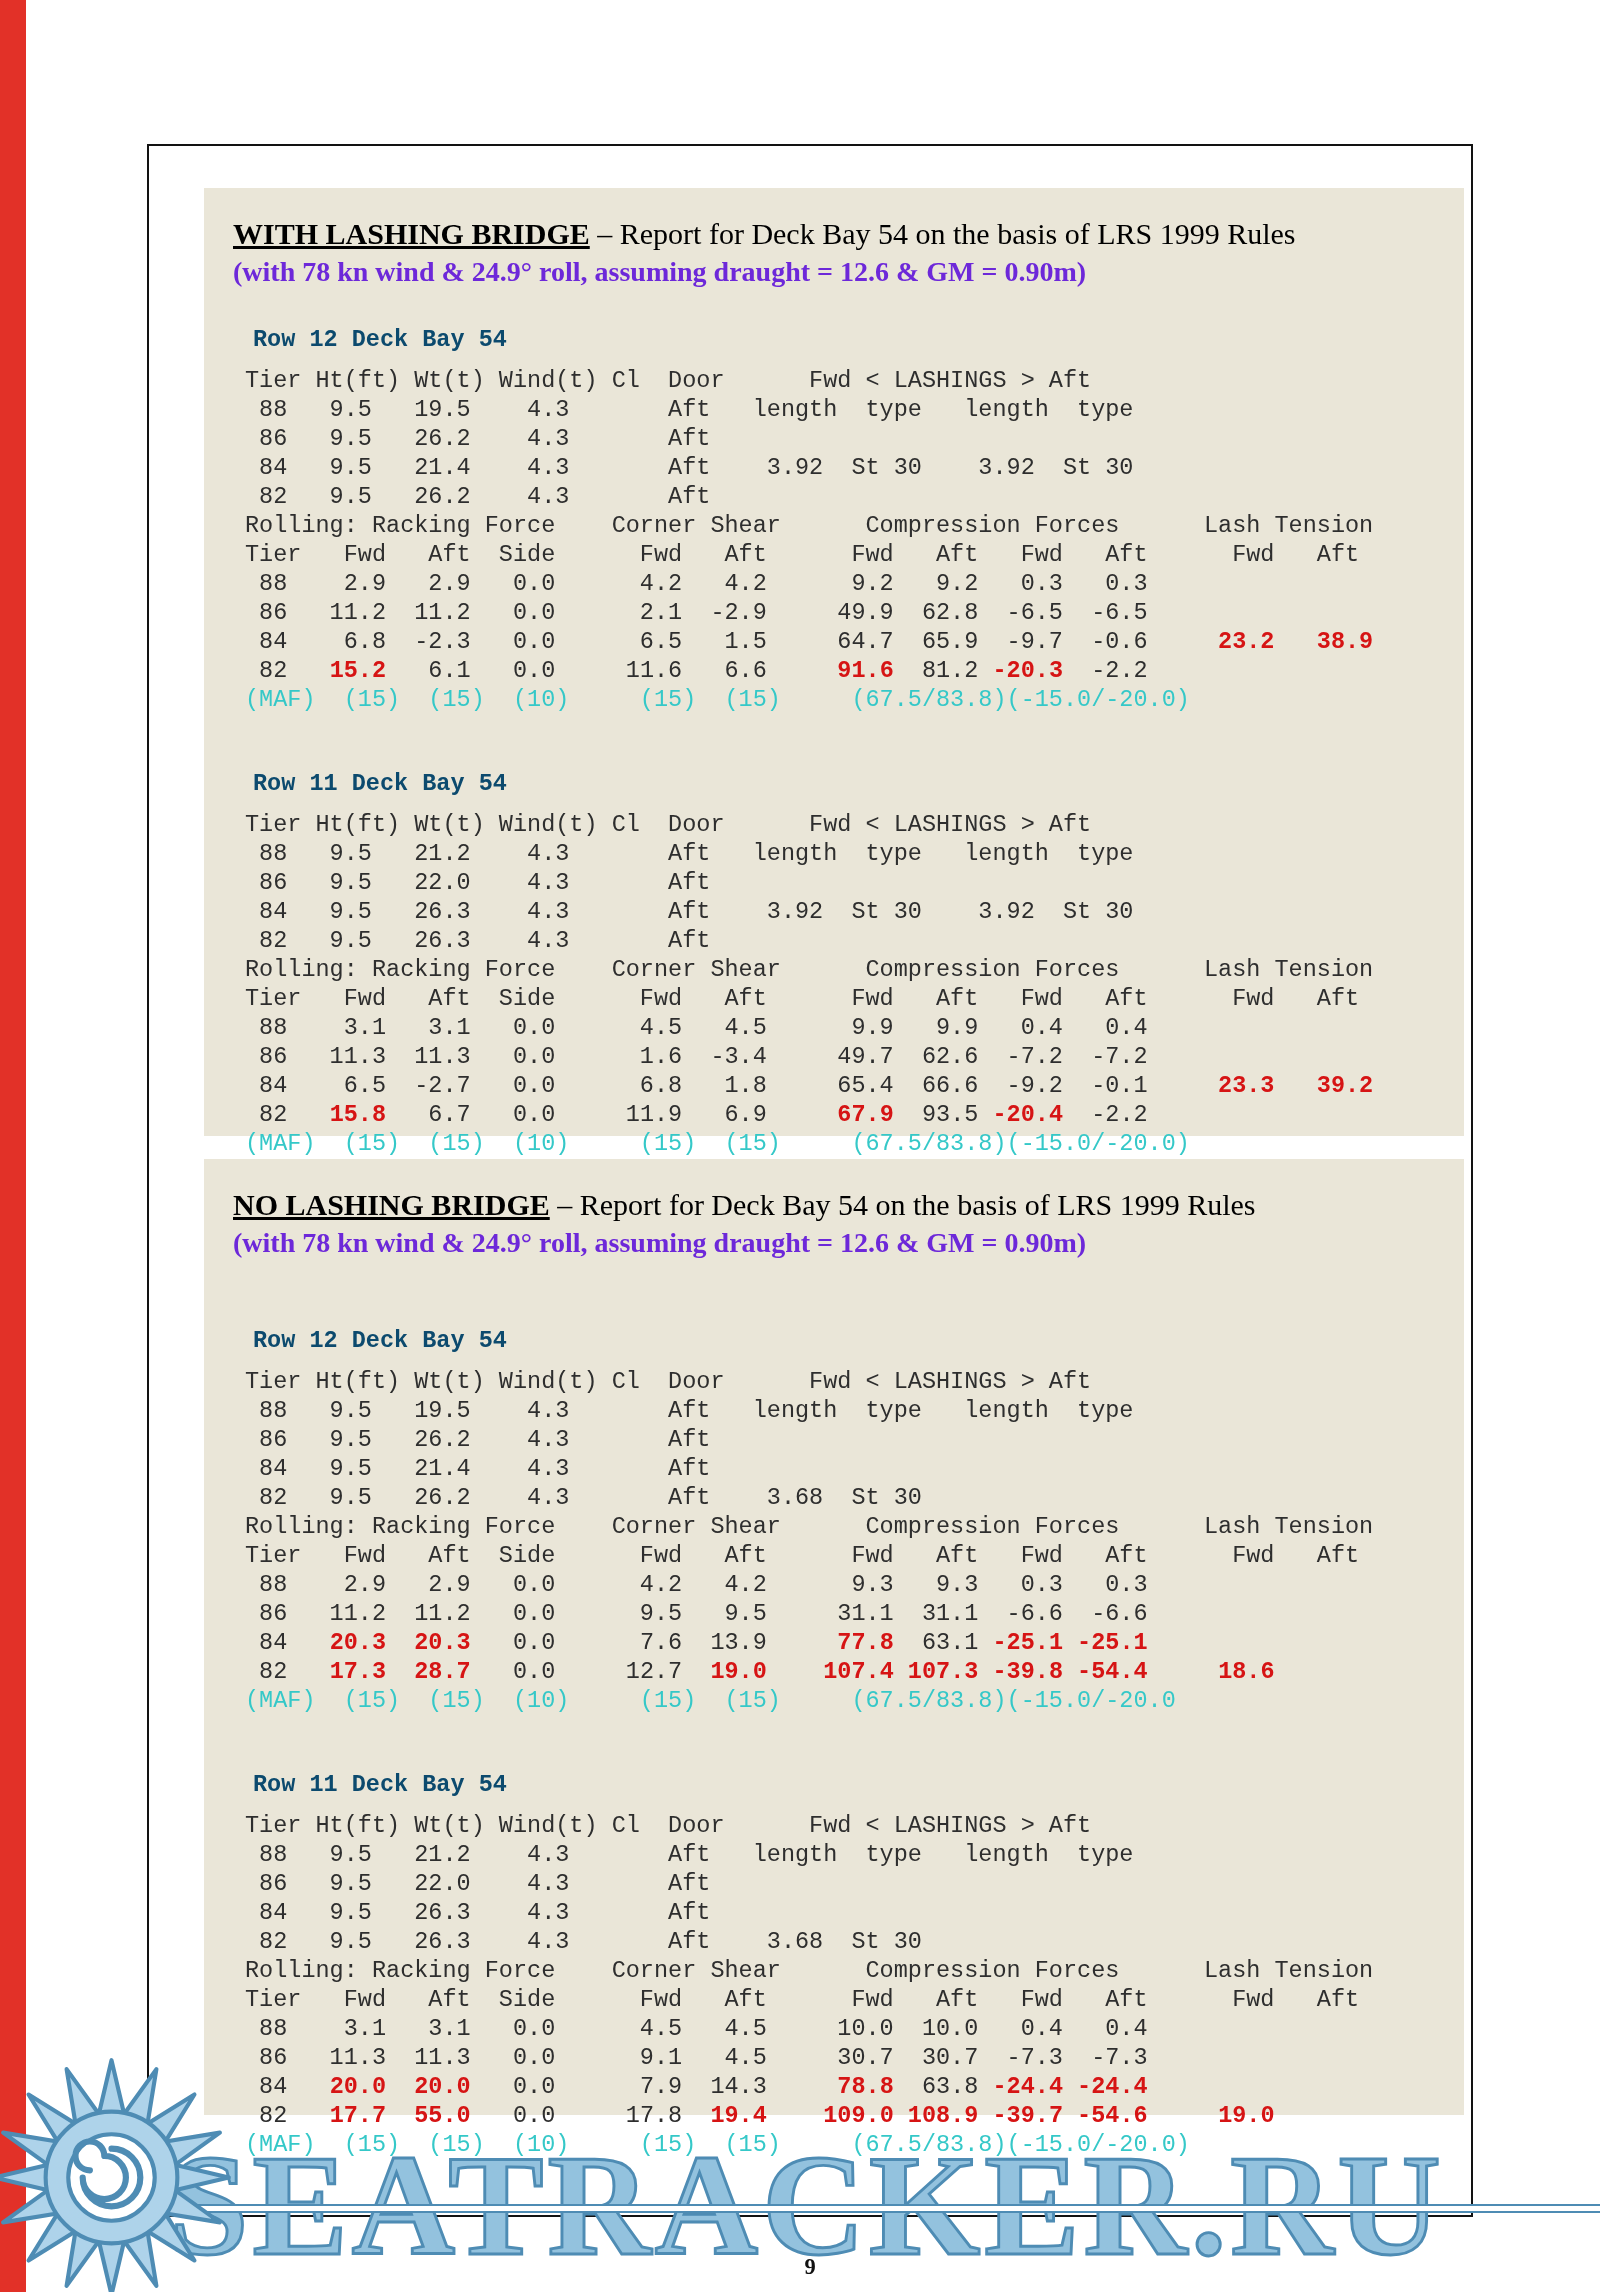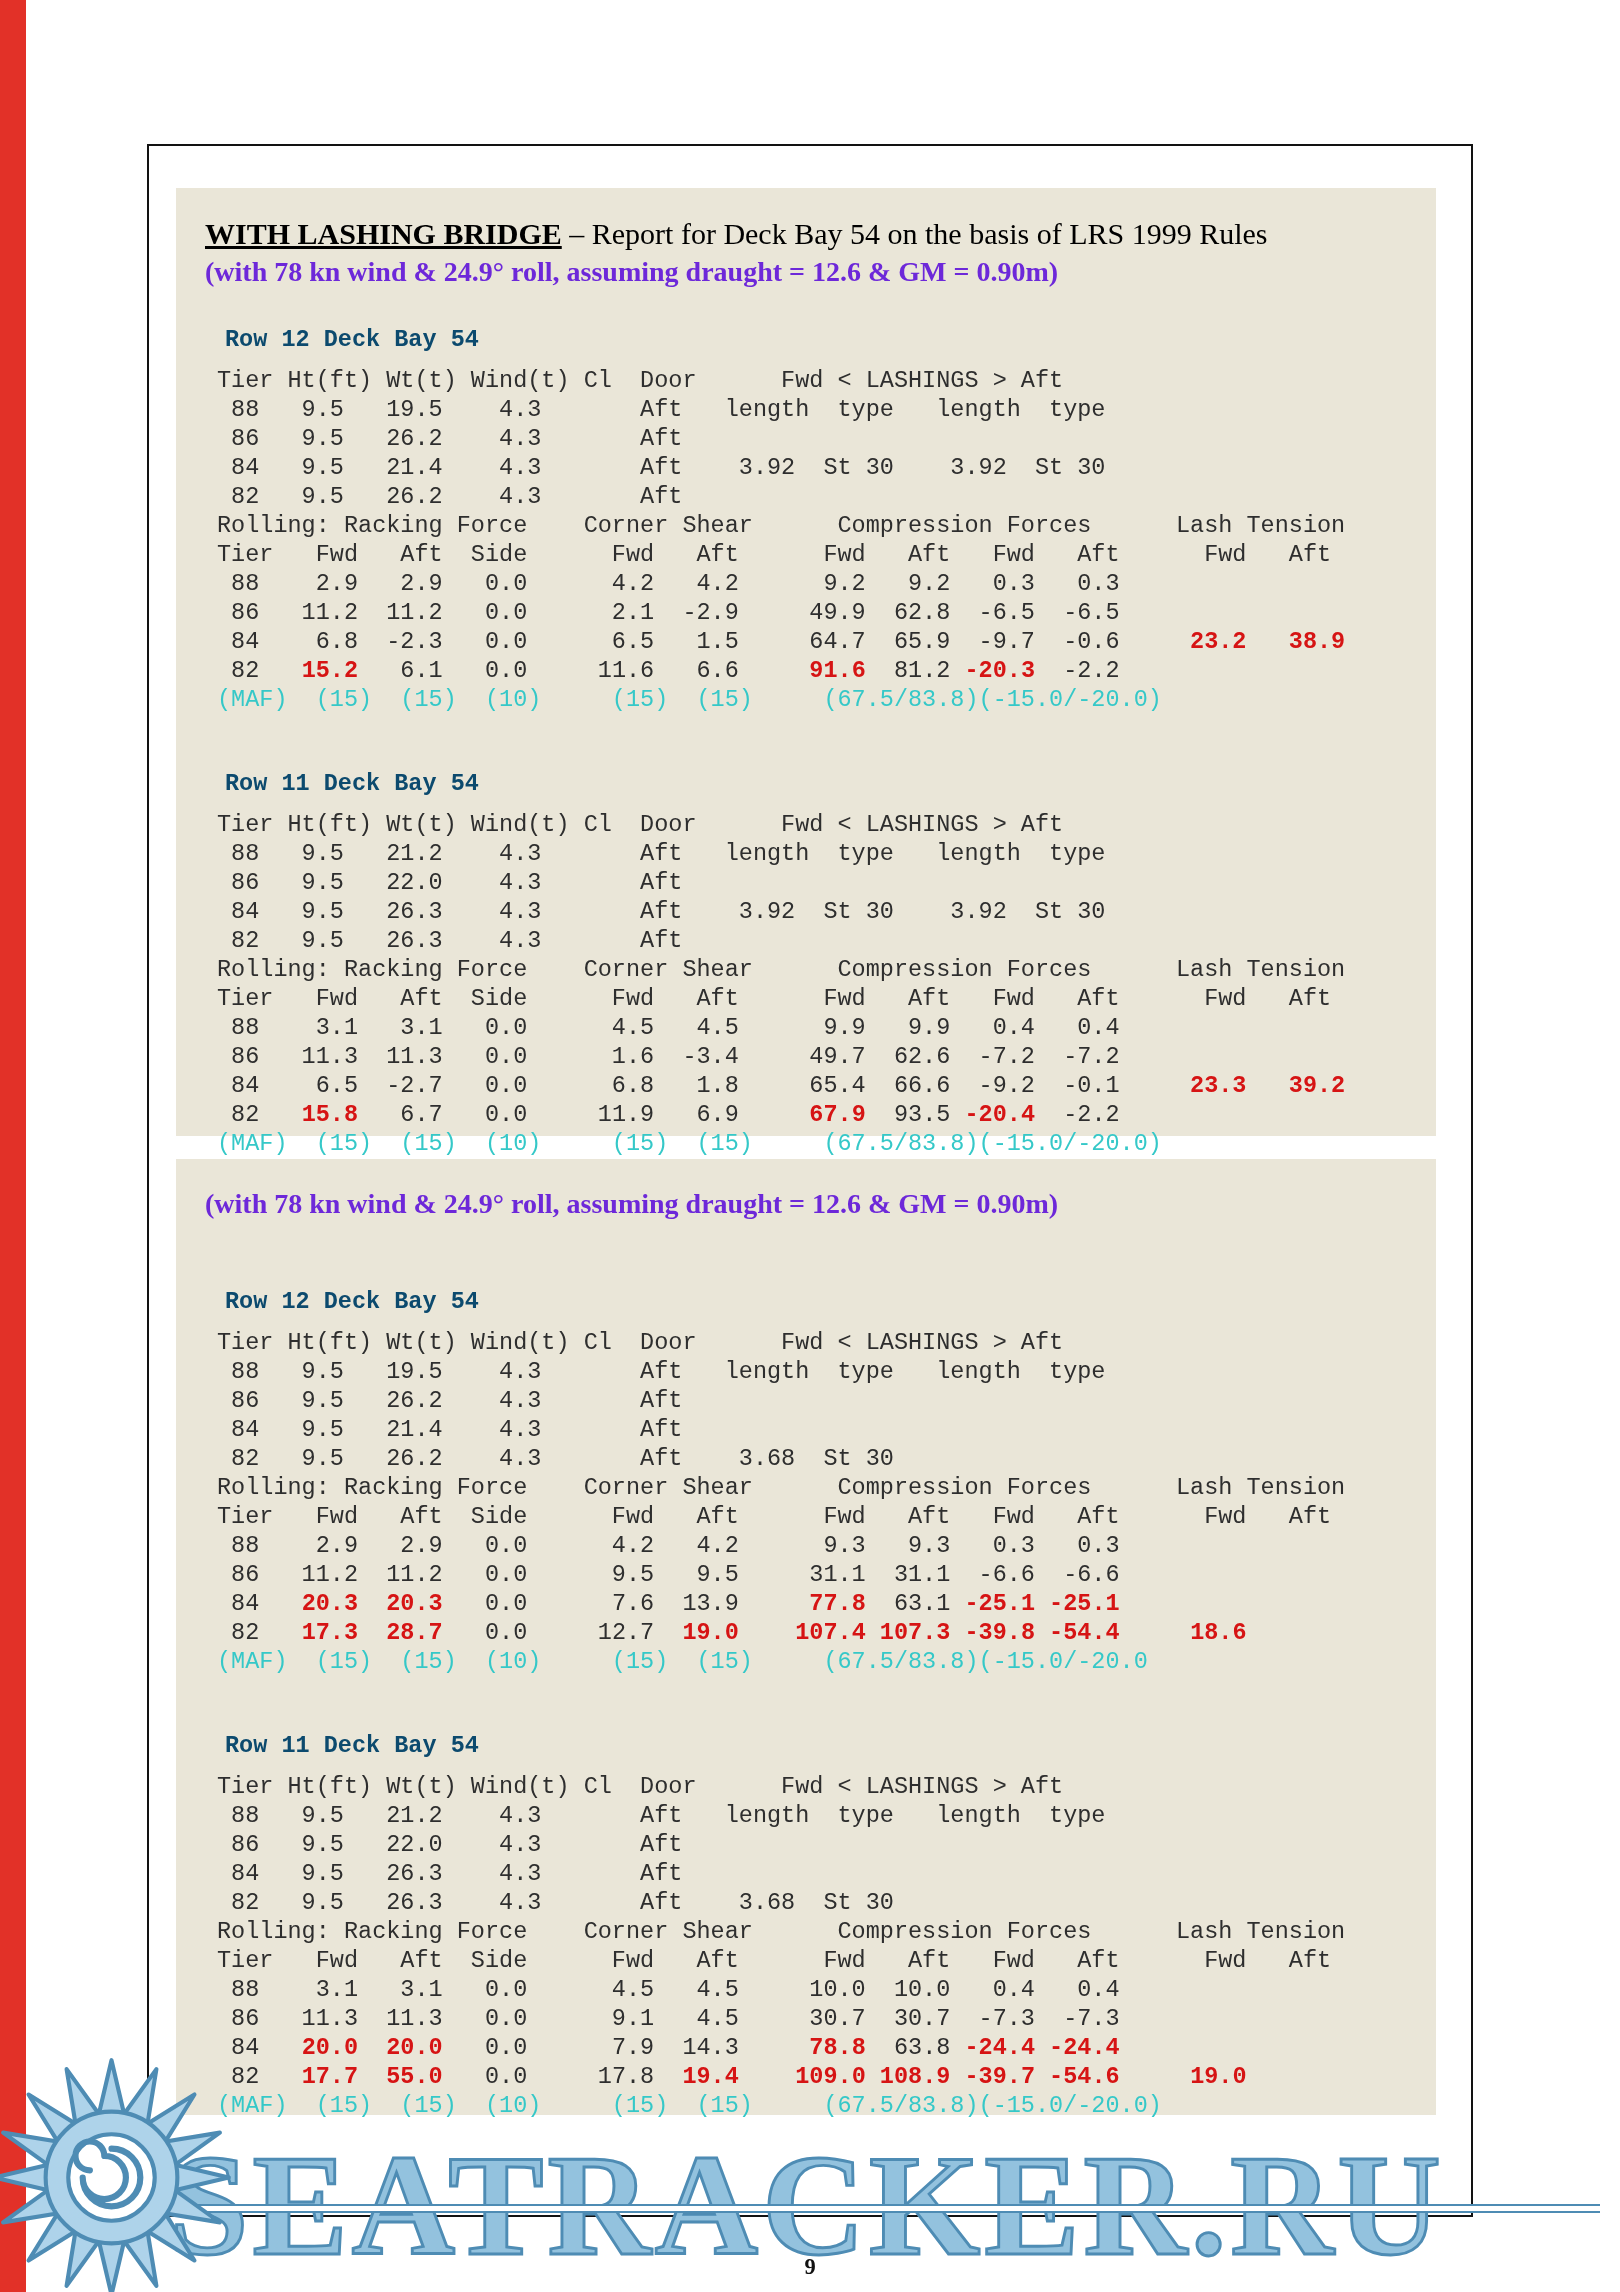--- a/index.html
+++ b/index.html
@@ -21,21 +21,21 @@
 
   .page-border {
     position: absolute; left: 147px; top: 144px;
     width: 1326px; height: 2073px;
     border: 2.9px solid #121212;
     background: #ffffff;
     z-index: 2;
   }
 
   .panel {
-    position: absolute; left: 27px;
+    position: absolute; left: 55px;
     width: 1260px;
     background: var(--panel-bg, #eae6d8);
     padding: 25.5px 17.6px 19.6px 29px;
   }
   .panel-0 { top: 42px;  height: 948px; }
   .panel-1 { top: 1013px; height: 956px; }
 
   .report-title {
     font-family: "Liberation Serif", "DejaVu Serif", serif;
     font-size: 30px; line-height: 39px; color: #000;
@@ -120,20 +120,21 @@
 <span> 88    3.1   3.1   0.0      4.5   4.5      9.9   9.9   0.4   0.4</span>
 <span> 86   11.3  11.3   0.0      1.6  -3.4     49.7  62.6  -7.2  -7.2</span>
 <span> 84    6.5  -2.7   0.0      6.8   1.8     65.4  66.6  -9.2  -0.1     </span><span class="red">23.3   39.2</span>
 <span> 82   </span><span class="red">15.8</span><span>   6.7   0.0     11.9   6.9     </span><span class="red">67.9</span><span>  93.5 </span><span class="red">-20.4</span><span>  -2.2</span>
 <span class="cyan">(MAF)  (15)  (15)  (10)     (15)  (15)     (67.5/83.8)(-15.0/-20.0)</span>
 </pre>
       </div>
   </section>
 
   <section class="panel panel-1">
+    <div class="report-title"><span class="tb">NO LASHING BRIDGE</span><span class="tr"> – Report for Deck Bay 54 on the basis of LRS 1999 Rules</span></div>
     <div class="report-subtitle">(with 78 kn wind &amp; 24.9° roll, assuming draught = 12.6 &amp; GM = 0.90m)</div>
     <div class="report-body">
         <div class="section-heading">Row 12 Deck Bay 54</div>
         <pre class="report-table"><span>Tier Ht(ft) Wt(t) Wind(t) Cl  Door      Fwd &lt; LASHINGS &gt; Aft</span>
 <span> 88   9.5   19.5    4.3       Aft   length  type   length  type</span>
 <span> 86   9.5   26.2    4.3       Aft</span>
 <span> 84   9.5   21.4    4.3       Aft</span>
 <span> 82   9.5   26.2    4.3       Aft    3.68  St 30</span>
 <span>Rolling: Racking Force    Corner Shear      Compression Forces      Lash Tension</span>
 <span>Tier   Fwd   Aft  Side      Fwd   Aft      Fwd   Aft   Fwd   Aft      Fwd   Aft</span>

